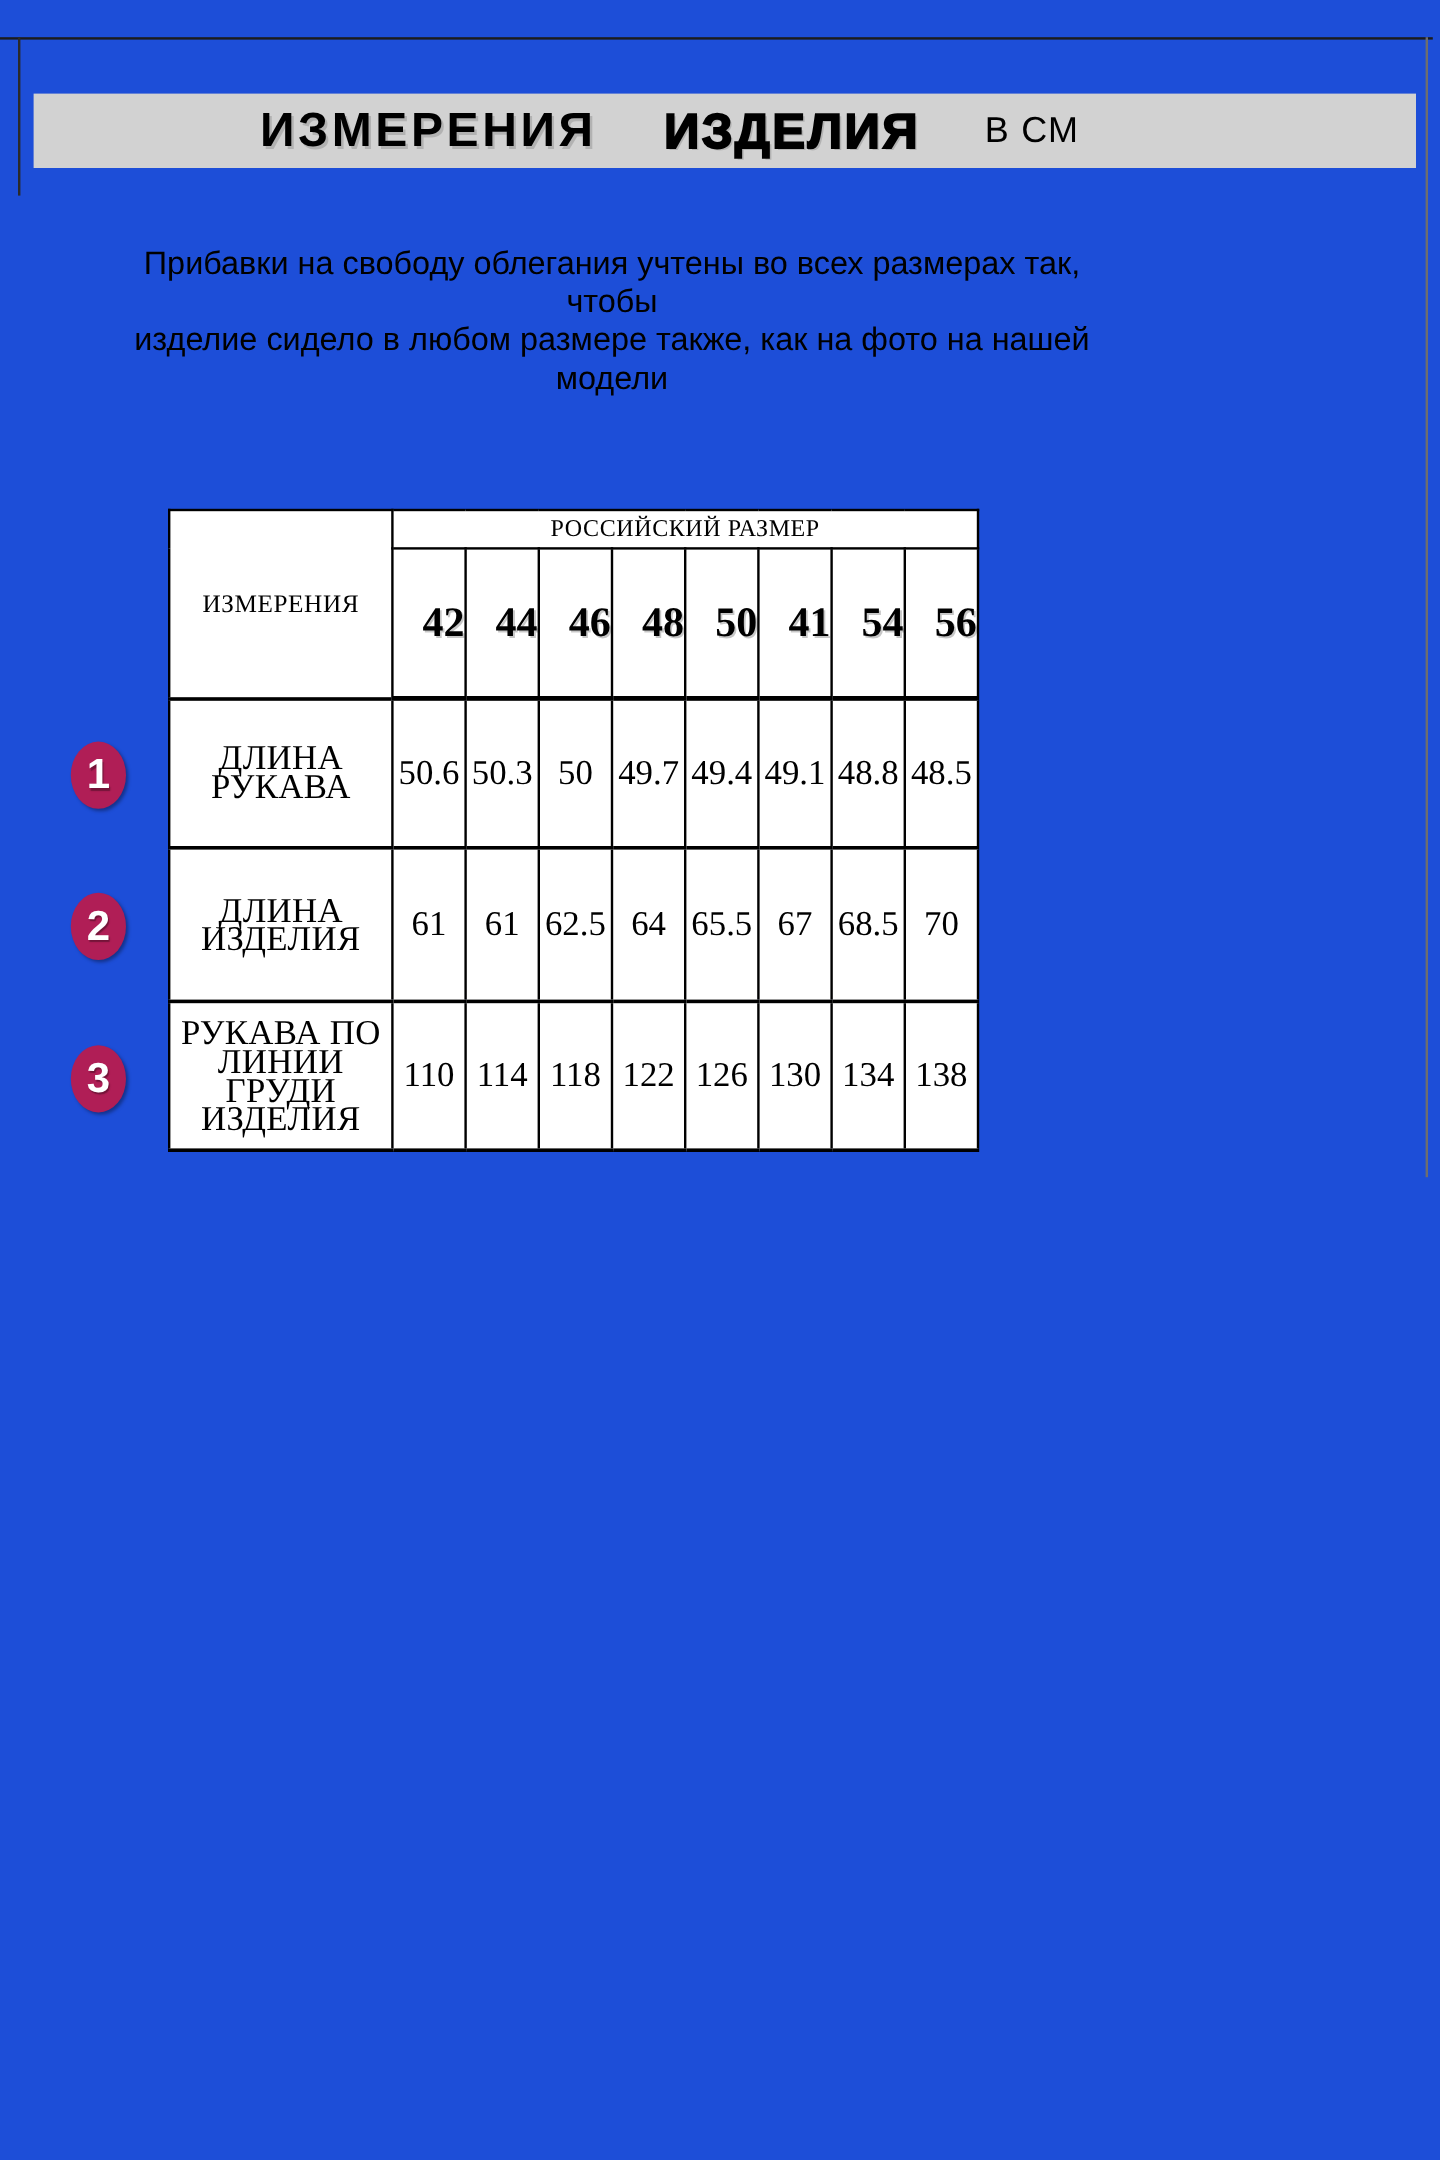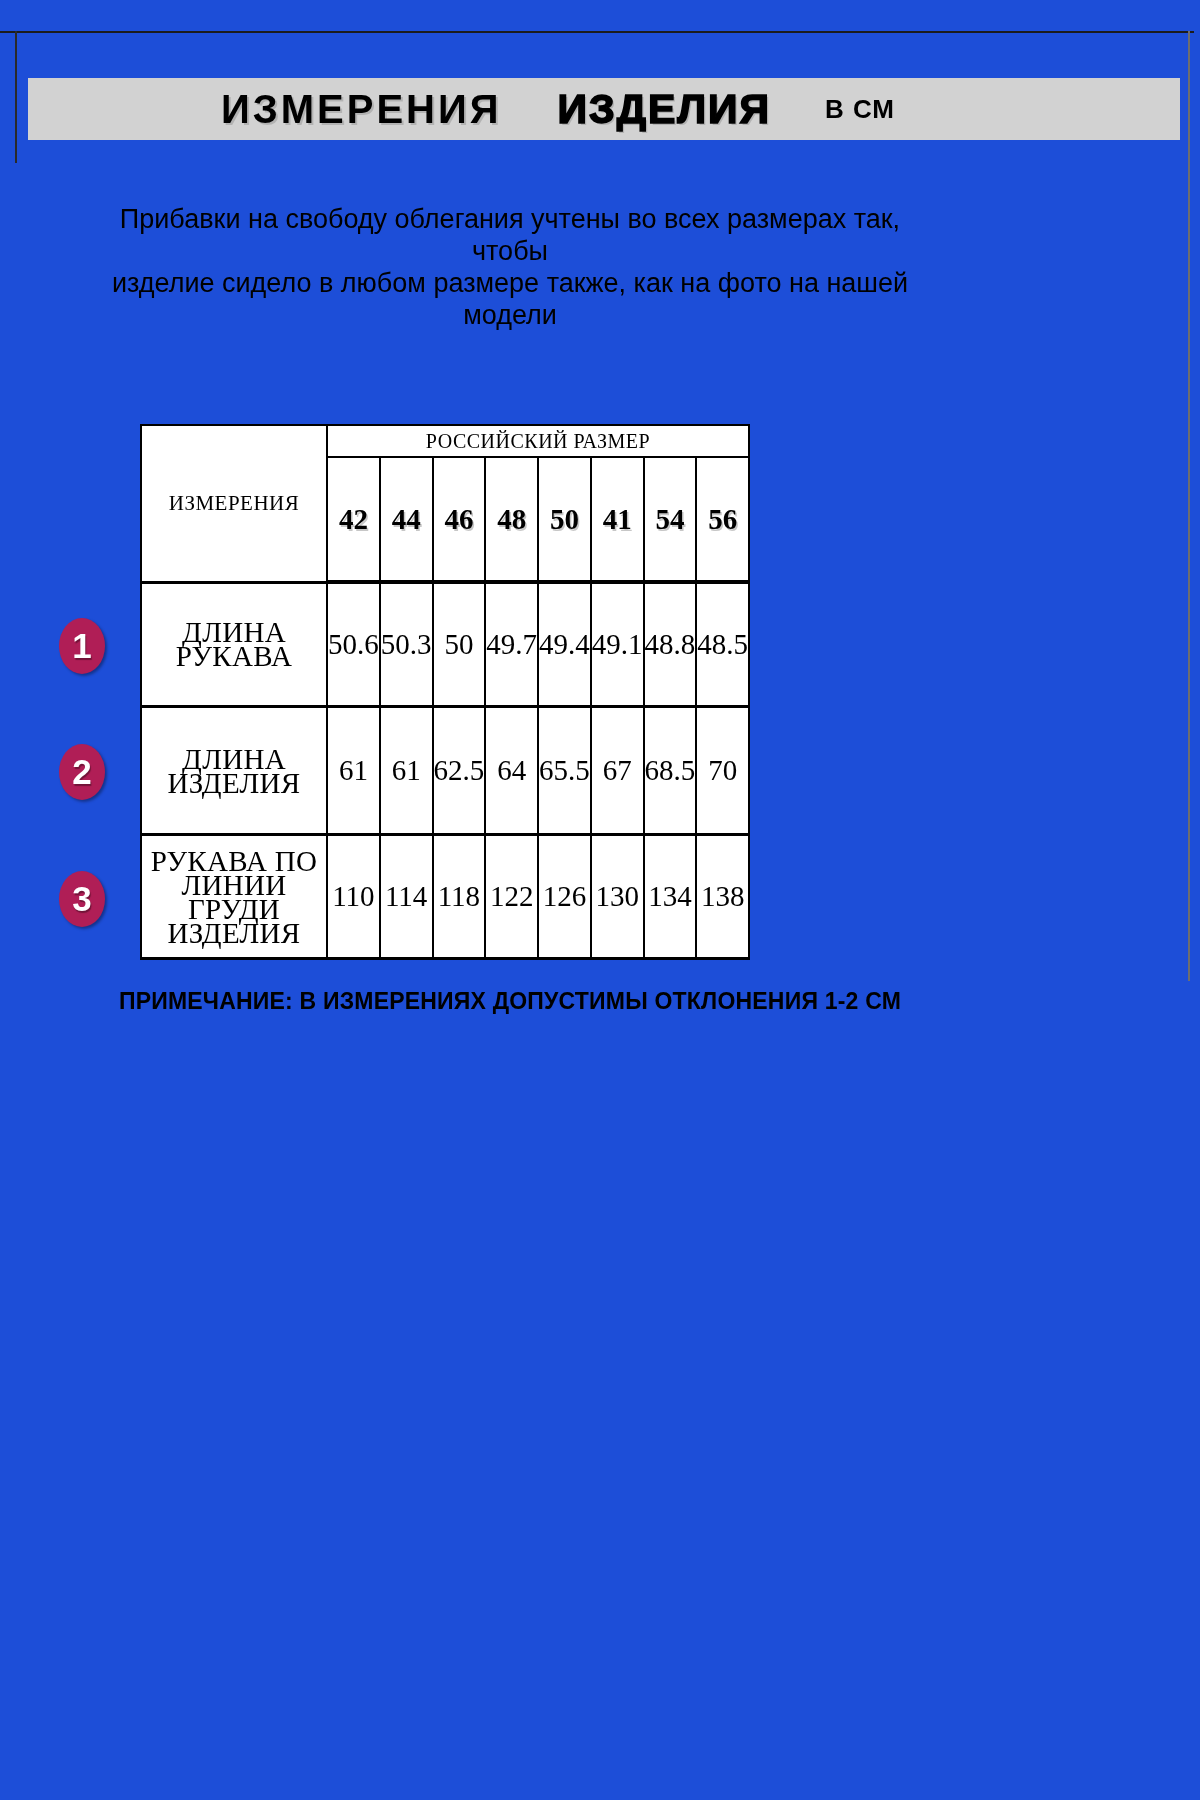--- a/index.html
+++ b/index.html
@@ -20,41 +20,41 @@
 
   
   .title-band{
     position:absolute;left:28px;top:78px;width:1152px;height:62px;
     background:#d2d2d2;
     display:flex;align-items:center;justify-content:center;
     box-sizing:border-box;padding-right:92px;
   }
   .t1{font-size:40px;font-weight:700;letter-spacing:3px;text-shadow:2px 2px 0 rgba(0,0,0,0.15);white-space:nowrap;}
   .t2{font-size:41px;font-weight:700;letter-spacing:2px;margin-left:56px;-webkit-text-stroke:1.6px #000;text-shadow:2px 2px 0 rgba(0,0,0,0.15);white-space:nowrap;}
-  .t3{font-size:26px;font-weight:700;letter-spacing:1px;margin-left:54px;white-space:nowrap;}
+  .t3{font-size:30px;font-weight:400;letter-spacing:1px;margin-left:54px;white-space:nowrap;}
 
   .content{position:absolute;left:100px;width:820px;text-align:center;}
   .model-code{top:150px;font-size:31px;line-height:36px;}
   .description{top:203px;font-size:27px;line-height:32px;}
 
   
   table.size-table{
     position:absolute;left:140px;top:424px;
     border-collapse:collapse;table-layout:fixed;
   }
   table.size-table td{
     border-left:2px solid #000;border-right:2px solid #000;
     border-top:2px solid #000;border-bottom:2px solid #000;
     text-align:center;vertical-align:middle;padding:0;
     background:#fff;
     font-family:Liberation Serif, serif;
   }
   td.corner{width:184px;font-size:21px;letter-spacing:0.5px;}
   td.group{height:30px;font-size:20px;letter-spacing:0.5px;}
-  tr.r-sizes td{height:122px;font-size:29px;font-weight:700;border-bottom:4px solid #000;text-shadow:1.5px 1.5px 0 rgba(0,0,0,0.22);}
+  tr.r-sizes td{height:122px;font-size:35px;font-weight:700;border-bottom:4px solid #000;text-shadow:1.5px 1.5px 0 rgba(0,0,0,0.22);padding-left:24px;}
   tr.r-data td{font-size:29px;border-top:3px solid #000;border-bottom:3px solid #000;}
   tr.r1 td{height:121px;}
   tr.r2 td{height:125px;}
   tr.r3 td{height:121px;}
   td.label{font-size:20px;line-height:24px;letter-spacing:0.3px;}
 
   
   .circle{
     position:absolute;left:59px;width:46px;height:56px;border-radius:50%;
     background:#b01e56;color:#fff;
@@ -152,15 +152,14 @@
       <td>134</td>
       <td>138</td>
     </tr>
   </tbody>
     </table>
 
   <div class="circle" id="circle-1">1</div>
   <div class="circle" id="circle-2">2</div>
   <div class="circle" id="circle-3">3</div>
 
-  <div class="note">ПРИМЕЧАНИЕ: В ИЗМЕРЕНИЯХ ДОПУСТИМЫ ОТКЛОНЕНИЯ 1-2 СМ</div>
 
 </div>
 
 </body></html>

